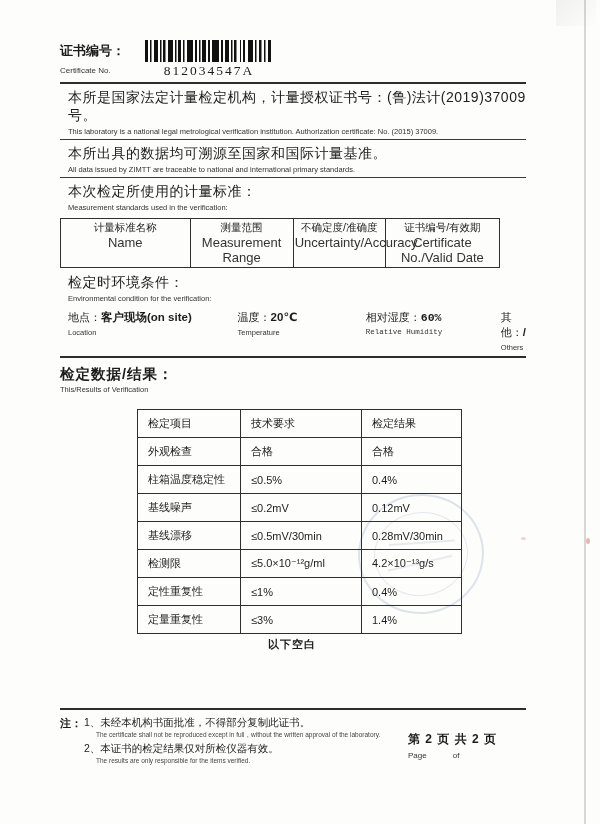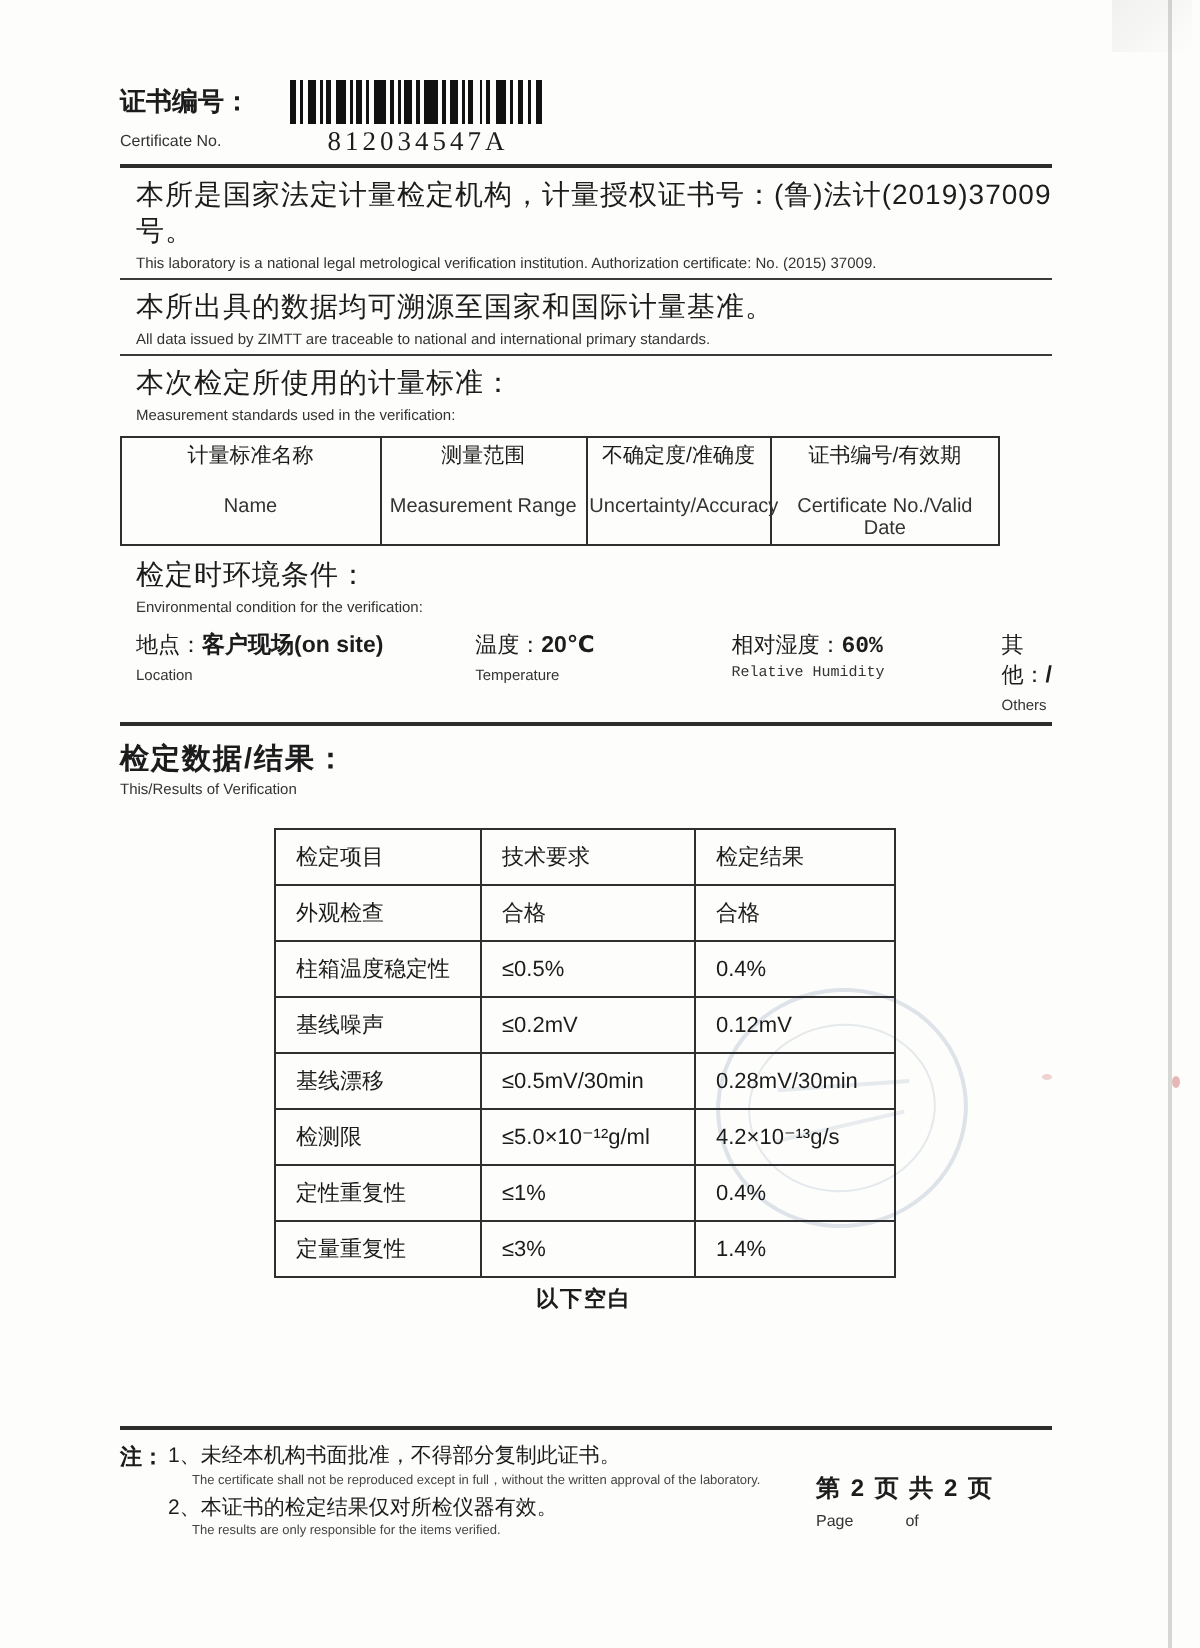--- a/index.html
+++ b/index.html
@@ -43,42 +43,42 @@
 
   .stmt { padding:5px 0 3px 8px; }
   .stmt-cn { font-size:14px; letter-spacing:0.5px; }
   .stmt-en { font-size:7.5px; color:#333; margin-top:2px; }
 
   
   table.std { width:440px; border-collapse:collapse; margin-top:3px; table-layout:fixed; }
   table.std th, table.std td { border:1.5px solid #2f2f2f; vertical-align:top; }
   table.std th { font-weight:normal; padding:2px 1px; }
   .th-cn { font-size:10.5px; }
-  .th-en { font-size:10px; color:#333;margin-top:13px; }
+  .th-en { font-size:13px; color:#333; }
   table.std td { font-size:10.5px; line-height:13.6px; padding:2px 2px; }
   td.c-name { text-align:center; }
   td.c-range { text-align:left; padding:2px 4px; }
   td.c-unc { text-align:center; font-style:normal; padding:2px 3px; }
   td.c-cert { text-align:left; padding:2px 1px; }
 
   .env-head { padding:6px 0 0 8px; }
   .env-row { display:flex; padding:7px 0 2px 8px; border-bottom:2px solid #2d2d2d;gap:21px; }
   .env-field { }
   .env-f0{ width:172px; } .env-f1{ width:124px; } .env-f2{ width:132px;font-family:Liberation Mono, monospace; } .env-f3{ flex:1; }
   .env-line { font-size:11px; }
   .env-line b { font-size:11.5px; }
   .env-en { font-size:7.5px; color:#333; margin-top:3px; padding-bottom:2px; }
 
   .res-head { padding:7px 0 0 0; }
   .res-head-cn { font-size:14.5px; font-weight:bold; letter-spacing:1px; }
   .res-head-en { font-size:7.5px; color:#333; margin-top:1px; }
 
   table.res { border-collapse:collapse; margin:15px 0 0 77px; table-layout:fixed; width:310px; }
   table.res td { border:1.5px solid #2f2f2f; font-size:11px; padding:0 0 0 10px; height:28px; vertical-align:middle; }
-  table.res .col1{ width:103px; } table.res .col2{ width:107px; } table.res .col3{ width:100px; }
+  table.res .col1{ width:103px; } table.res .col2{ width:121px; } table.res .col3{ width:100px; }
 
   .blank-note { width:310px; margin-left:77px; text-align:center; font-size:11px; font-weight:bold; letter-spacing:1px; padding-top:3px; }
 
   .footer-rule { margin-top:56px; border-bottom:2.5px solid #2d2d2d; }
   .footer { display:flex; margin-top:5px; }
   .notes { flex:1; display:flex; }
   .note-label { font-size:11px; font-weight:bold; padding-top:1px; }
   .note-list { margin-left:2px; }
   .note-cn { font-size:10.5px; margin-top:1px; }
   .note-en { font-size:6.5px; color:#444; margin:1px 0 2px 12px; }

